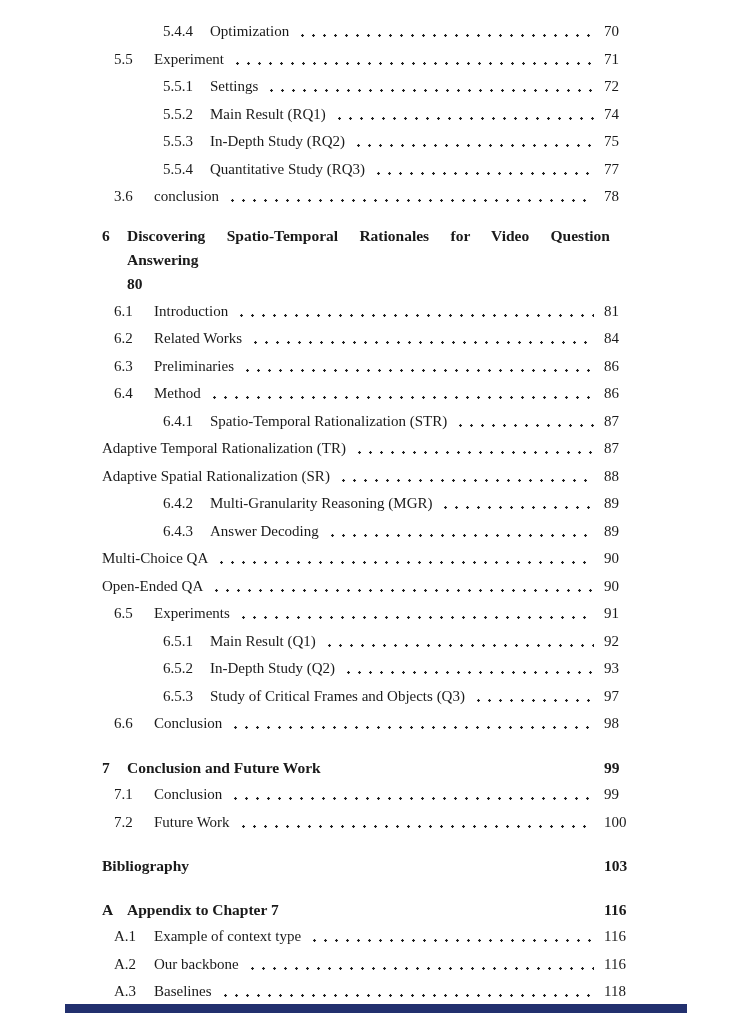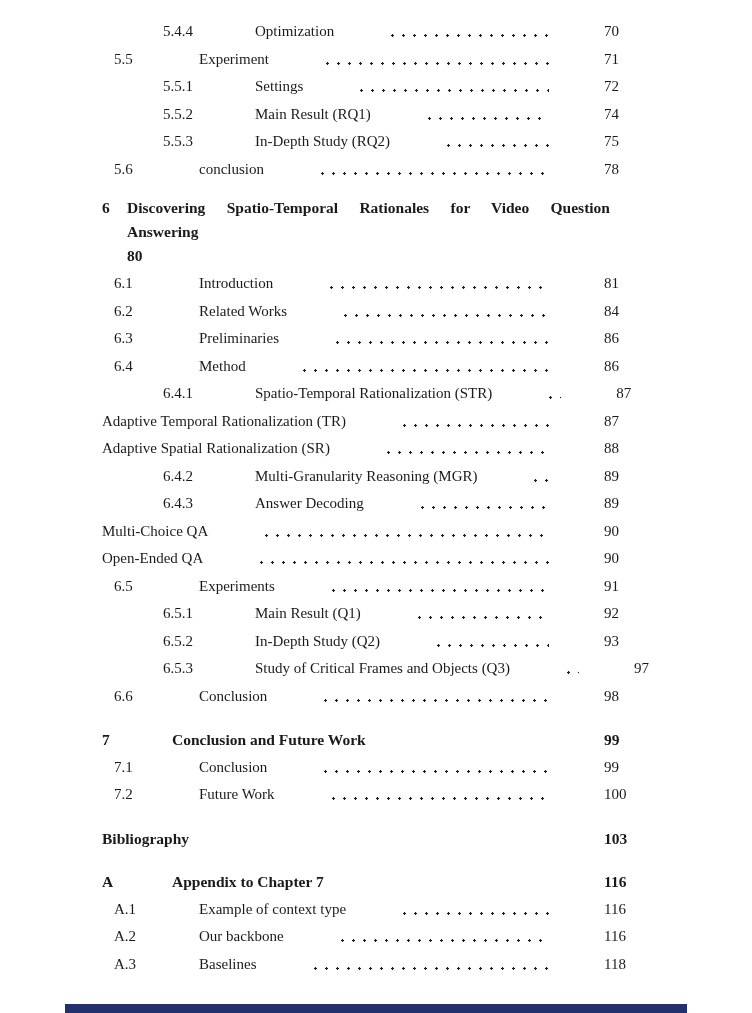--- a/index.html
+++ b/index.html
@@ -2,21 +2,21 @@
 <html><head>
 <meta charset="utf-8">
 <style>
   html,body{margin:0;padding:0;}
   body{
     width:752px;height:1013px;background:#ffffff;overflow:hidden;
     font-family:"Liberation Serif","DejaVu Serif",serif;color:#1a1a1a;
   }
   .page{position:relative;width:752px;height:1013px;background:#ffffff;}
   .toc{position:absolute;top:0;left:102px;right:112px;padding-top:18px;}
-  .row{display:flex;height:27.5px;font-size:15px;gap:45px;}
+  .row{display:flex;height:27.5px;font-size:15px;}
   .row span{line-height:27.5px;white-space:nowrap;}
   .num{flex:none;}
   .section .num{margin-left:12px;width:40px;}
   .subsection .num{margin-left:61px;width:47px;}
   .title{flex:none;}
   .leader{
     flex:1;min-width:18px;margin-right:10px;margin-left:6px;
     background-image:radial-gradient(circle,#1c1c1c 1.05px,rgba(0,0,0,0) 1.45px);
     background-size:11px 3px;background-repeat:repeat-x;
     background-position:left 2px bottom 8.5px;
@@ -62,22 +62,28 @@
         <span class="title">Main Result (RQ1)</span>
         <span class="leader"></span>
         <span class="pg">74</span>
       </div>
       <div class="row subsection">
         <span class="num">5.5.3</span>
         <span class="title">In-Depth Study (RQ2)</span>
         <span class="leader"></span>
         <span class="pg">75</span>
       </div>
-      <div class="row section">
-        <span class="num">5.6</span>
+      <div class="row subsection">
+        <span class="num">5.5.4</span>
+        <span class="title">Quantitative Study (RQ3)</span>
+        <span class="leader"></span>
+        <span class="pg">77</span>
+      </div>
+      <div class="row section">
+        <span class="num">3.6</span>
         <span class="title">conclusion</span>
         <span class="leader"></span>
         <span class="pg">78</span>
       </div>
       <div class="ch-multi">
         <span class="num">6</span>
         <span class="lines">
           <span class="l1">Discovering Spatio-Temporal Rationales for Video Question</span>
           <span class="l2">
             <span>Answering</span>

